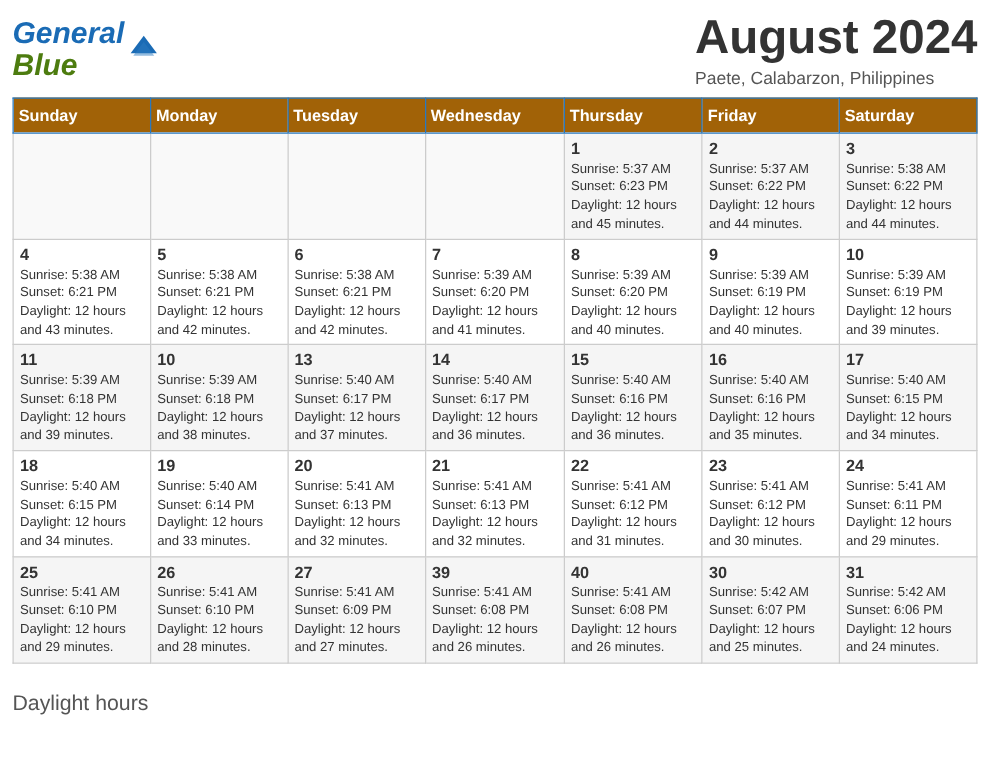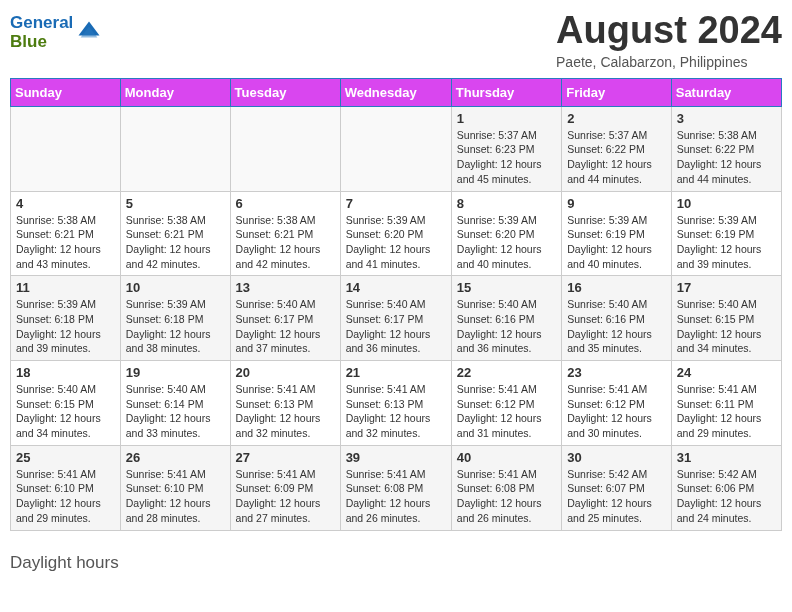--- a/index.html
+++ b/index.html
@@ -15,24 +15,25 @@
       align-items: flex-start;
       justify-content: space-between;
       margin-bottom: 8px;
     }
     .logo {
       display: flex;
       align-items: center;
       margin-top: 4px;
     }
     .logo-text {
-      font-size: 17px;
+      font-size: 24px;
       font-weight: bold;
       color: #333;
       line-height: 1.1;
+      font-style: italic;
     }
     .logo-text span {
       color: #1a6bb5;
     }
     .logo-icon {
       width: 28px;
       height: 28px;
       margin-left: 2px;
       margin-top: -2px;
     }
@@ -49,21 +50,21 @@
       font-size: 14px;
       color: #555;
       margin-top: 2px;
     }
     .calendar-table {
       width: 100%;
       border-collapse: collapse;
       font-size: 11px;
     }
     .calendar-table th {
-      background-color: #d946ef;
+      background-color: #a16207;
       color: #fff;
       padding: 6px 4px;
       text-align: left;
       font-size: 13px;
       font-weight: bold;
       border: 1px solid #2979c0;
     }
     .calendar-table td {
       border: 1px solid #ccc;
       vertical-align: top;

